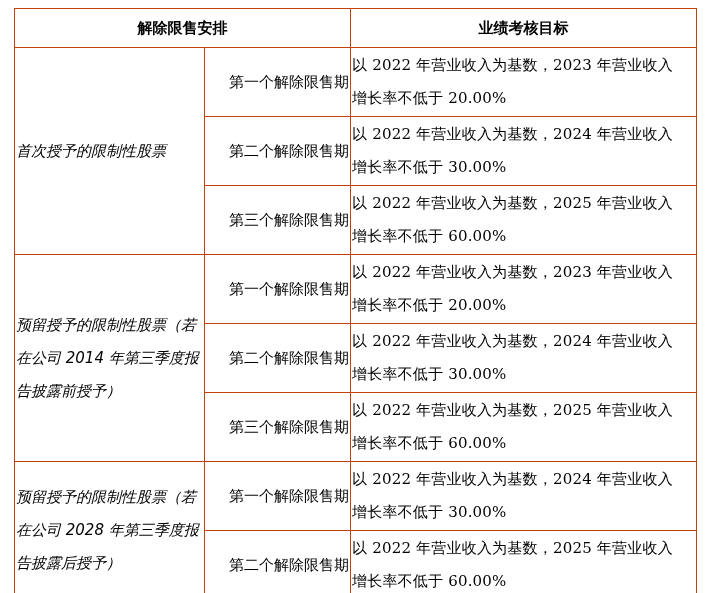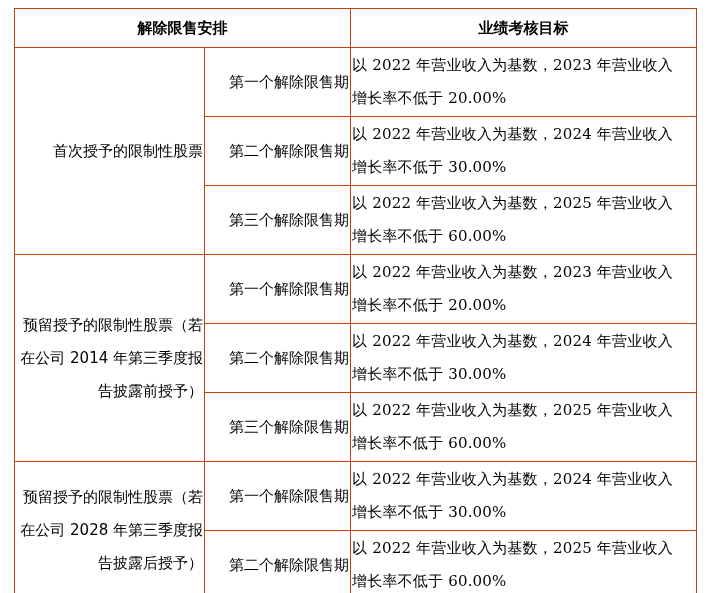--- a/index.html
+++ b/index.html
@@ -32,21 +32,22 @@
       font-weight: bold;
       font-size: 15px;
       height: 36px;
       text-align: center;
     }
     td.grant {
       font-family: "DejaVu Sans", "Liberation Sans", sans-serif;
       font-size: 15px;
       line-height: 33px;
       padding: 0 4px 0 10px;
-      text-align: right;
+      text-align: left;
+      font-style: italic;
     }
     td.period {
       font-family: "DejaVu Sans", "Liberation Sans", sans-serif;
       font-size: 15px;
       text-align: right;
       height: 66px;
       white-space: nowrap;
       padding: 0;
     }
     td.target {

